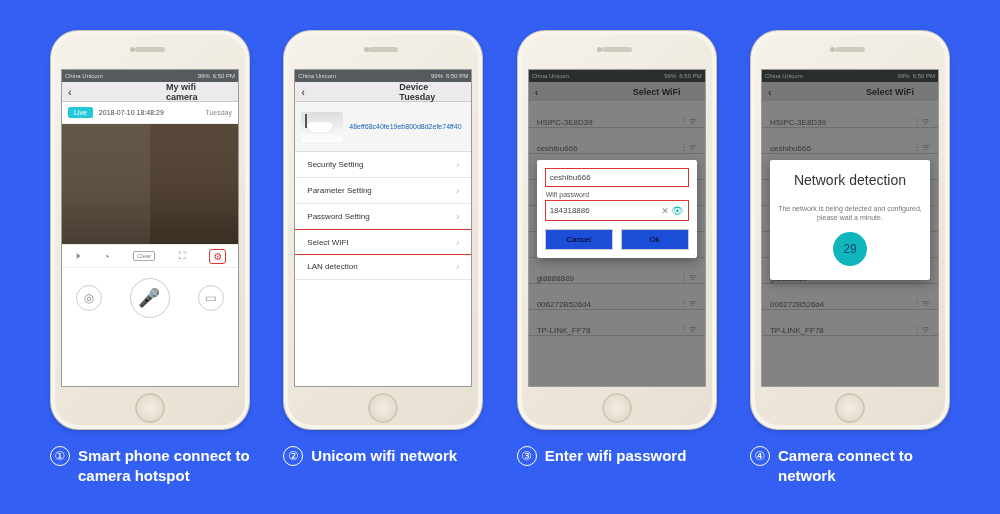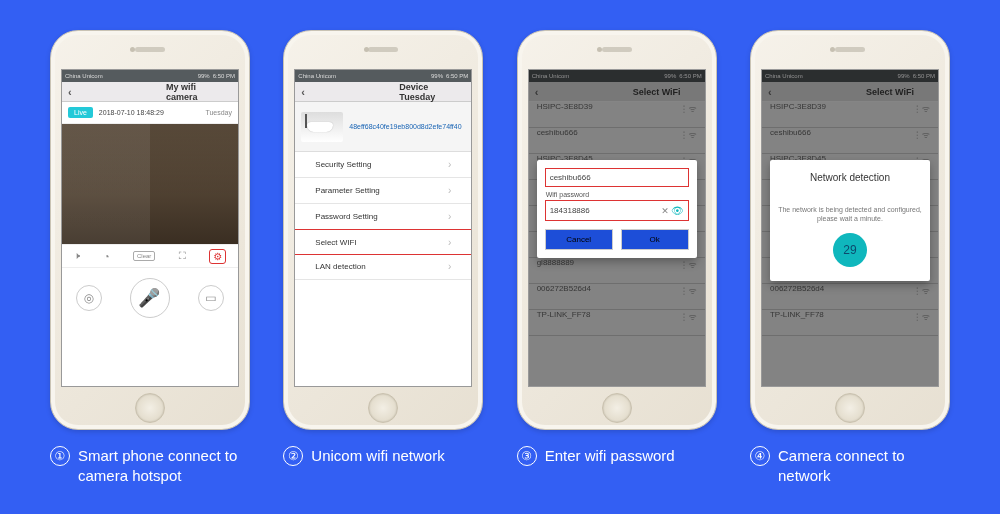--- a/index.html
+++ b/index.html
@@ -152,29 +152,29 @@
   .dev-thumb::after{
     content:""; position:absolute; left:6px; top:10px; width:26px; height:10px;
     background:#fff; border-radius:6px 6px 10px 10px / 5px 5px 10px 10px;
     box-shadow:0 0 1px rgba(0,0,0,.3);
   }
   .dev-thumb::before{
     content:""; position:absolute; left:4px; top:2px; width:2px; height:14px; background:#555;
   }
   .dev-id { font-size:7px; color:#1763b4; }
   .menu-list .row {
-    height:26px; padding:0 20px; display:flex; align-items:center; justify-content:space-between;
+    height:26px; padding:0 12px; display:flex; align-items:center; justify-content:space-between;
     border-bottom:1px solid #e5e5e5; font-size:8px; color:#333;
   }
   .menu-list .row .chev { color:#bbb; font-size:10px;}
   .menu-list .row.hi { border:1.5px solid #d33; margin:-1px;}
   
   .wifi-list { position:absolute; top:32px; left:0; right:0; bottom:0;}
   .wifi-list .wrow {
-    height:26px; padding:0 8px; display:flex; align-items:flex-start; justify-content:space-between;
+    height:26px; padding:0 8px; display:flex; align-items:flex-end; justify-content:space-between;
     border-bottom:1px solid #bbb; font-size:8px; color:#444;
   }
   .wifi-ic { font-size:9px; color:#888;}
   .overlay {
     position:absolute; inset:0; background:rgba(0,0,0,.35);
   }
   .modal {
     position:absolute; left:8px; right:8px;
     background:#fff; border-radius:2px; box-shadow:0 4px 10px rgba(0,0,0,.3);
     padding:8px;
@@ -185,21 +185,21 @@
     border:1px solid #d33; padding:4px; font-size:8px; margin-bottom:4px;
     display:flex; justify-content:space-between; align-items:center;
   }
   .m3 .label { font-size:7px; color:#555; margin:3px 1px 2px;}
   .m3 .actions { display:flex; gap:8px; margin-top:8px;}
   .m3 .actions button {
     flex:1; background:#1d4ed8; border:1px solid #ccc; font-size:8px; padding:5px 0;
   }
   
   .m4 { top:90px; text-align:center; padding:12px 8px 14px; }
-  .m4 .t1 { font-size:10px; color:#333; margin-bottom:22px;}
+  .m4 .t1 { font-size:14px; color:#333; margin-bottom:16px;}
   .m4 .t2 { font-size:7px; color:#777; line-height:1.3; margin-bottom:10px;}
   .countdown {
     width:34px; height:34px; border-radius:50%; background:#0fb7bd;
     color:#0c4a6e; font-size:12px; display:flex; align-items:center; justify-content:center;
     margin:0 auto;
   }
   
   .grey-bg { background:#c9c9c9; }
   .grey-bg .navbar{ background:#b9b9b9; }
   .grey-bg .wrow{ border-bottom:1px solid #a9a9a9; color:#555;}
@@ -212,21 +212,21 @@
     display: flex;
     gap: 8px;
     align-items: flex-start;
     width: 200px;
   }
   .badge-num {
     width: 20px; height: 20px; border: 1.5px solid #fff; border-radius: 50%;
     display: inline-flex; align-items: center; justify-content: center;
     font-size: 12px; flex: none;
   }
-  .caption-text { line-height:1.3; }
+  .caption-text { line-height:1.3;font-weight:bold; }
   .eye { color:#0fb7bd; font-size:10px;}
   .xmark { color:#888; font-size:9px;}
 </style>
 </head>
 <body>
 
 <div class="step">
   <div class="phone">
     <div class="speaker"></div>
       <div class="cam-dot"></div>

